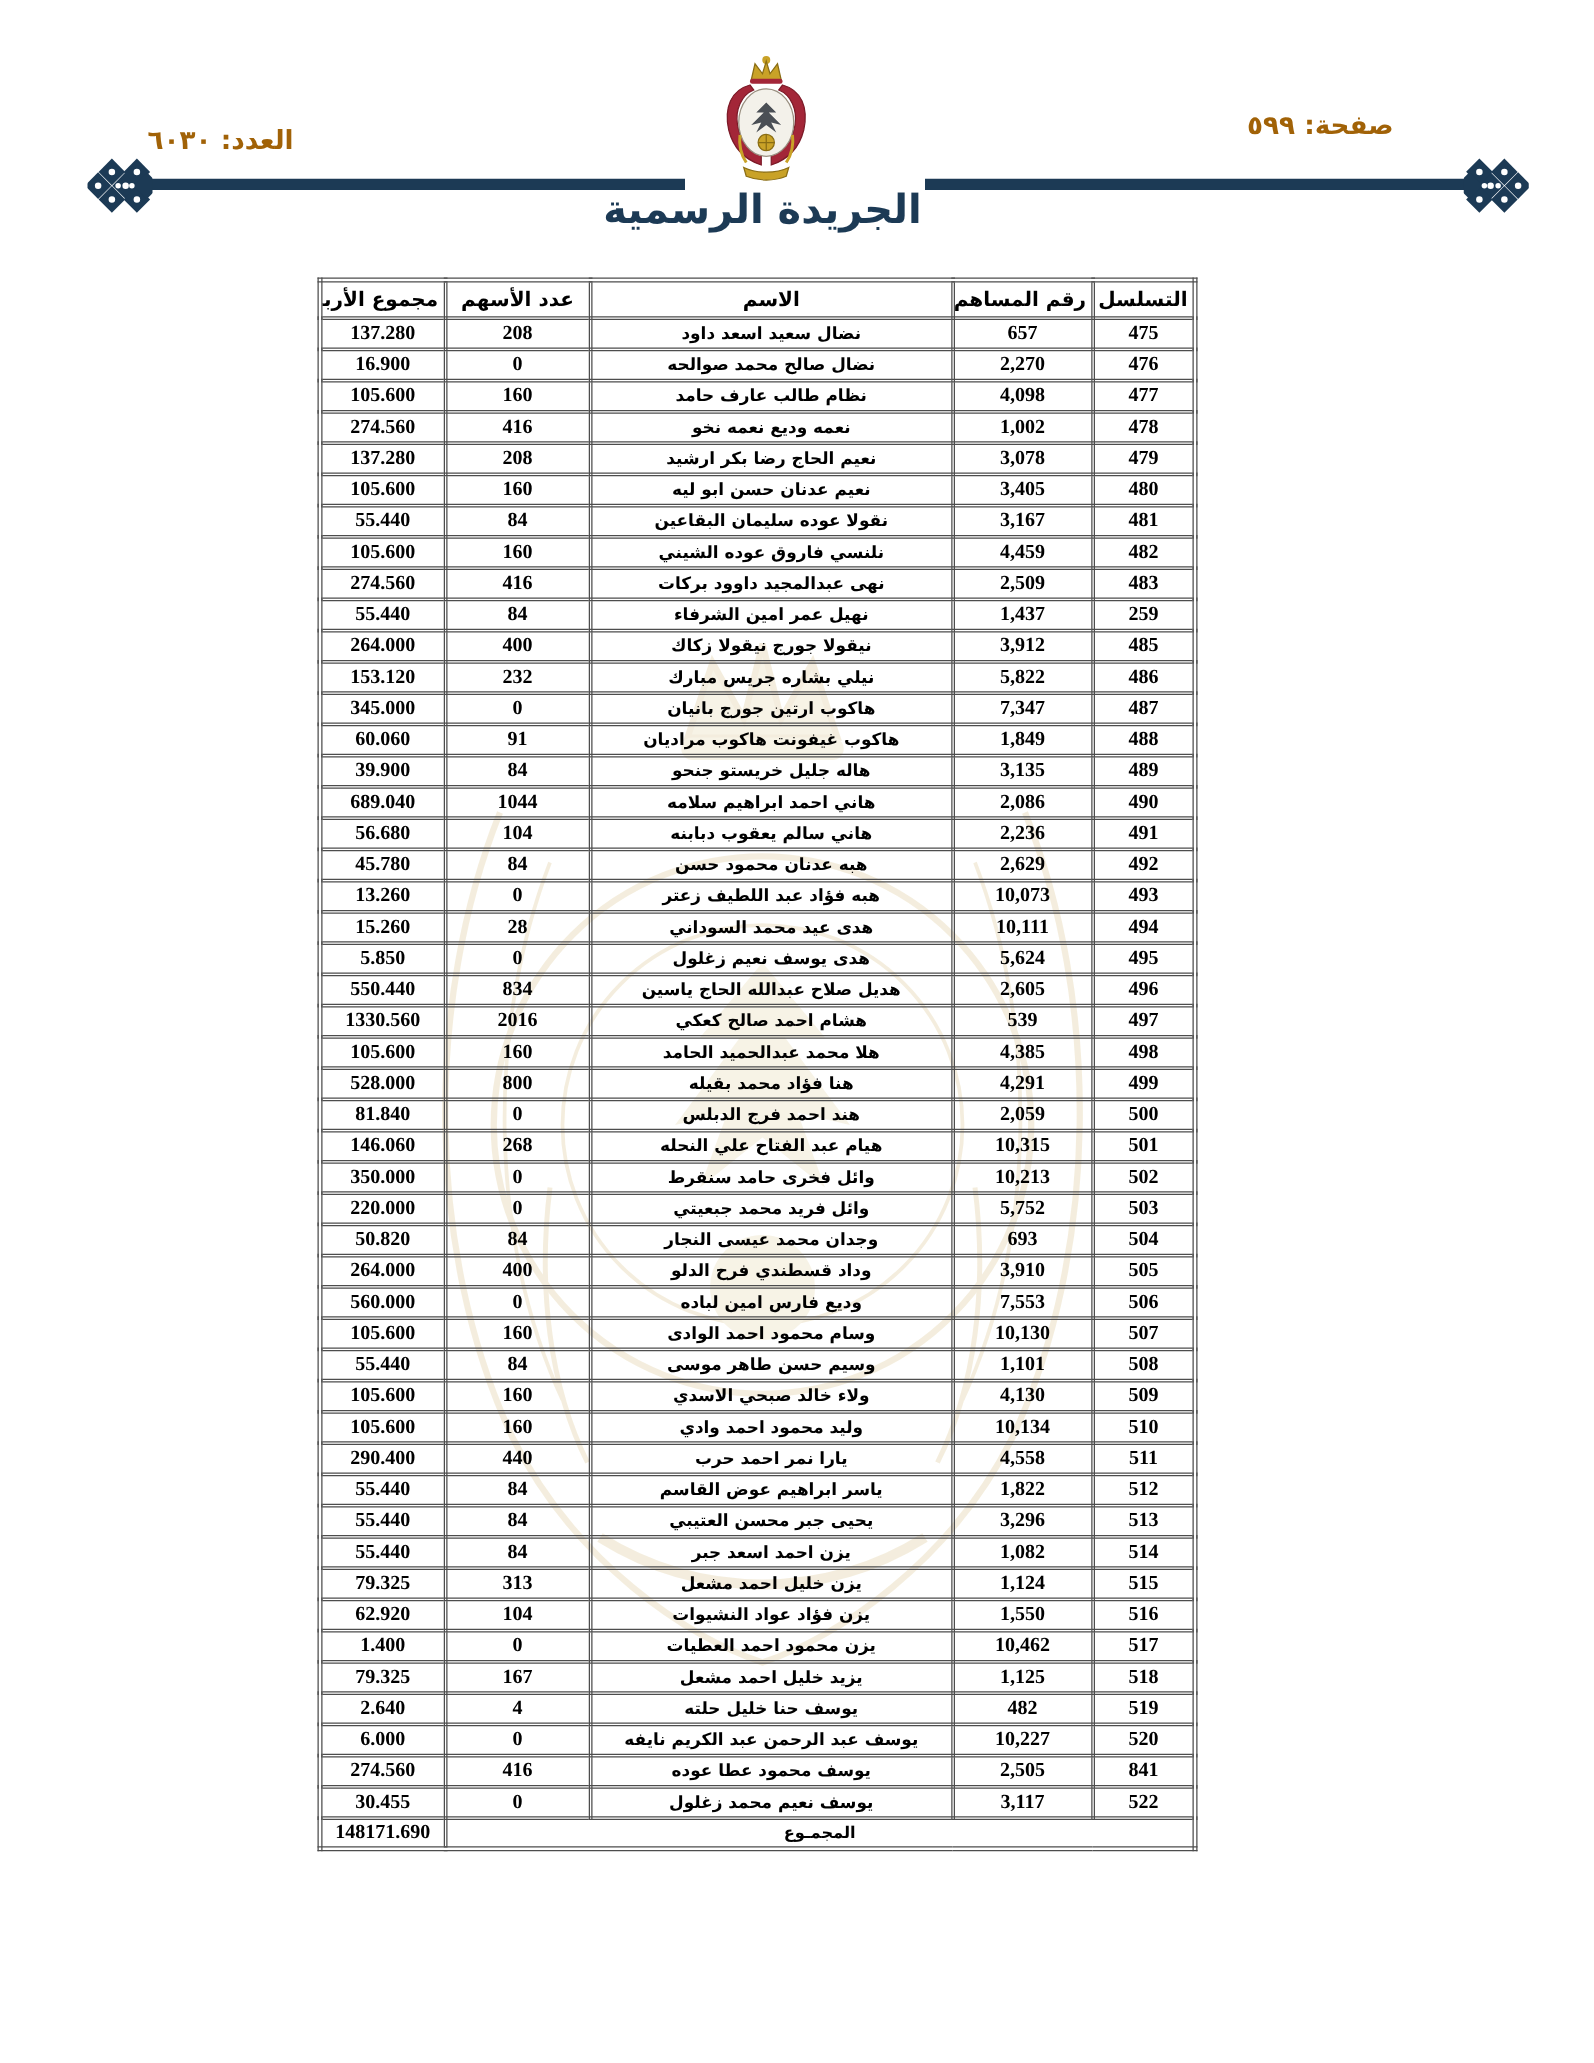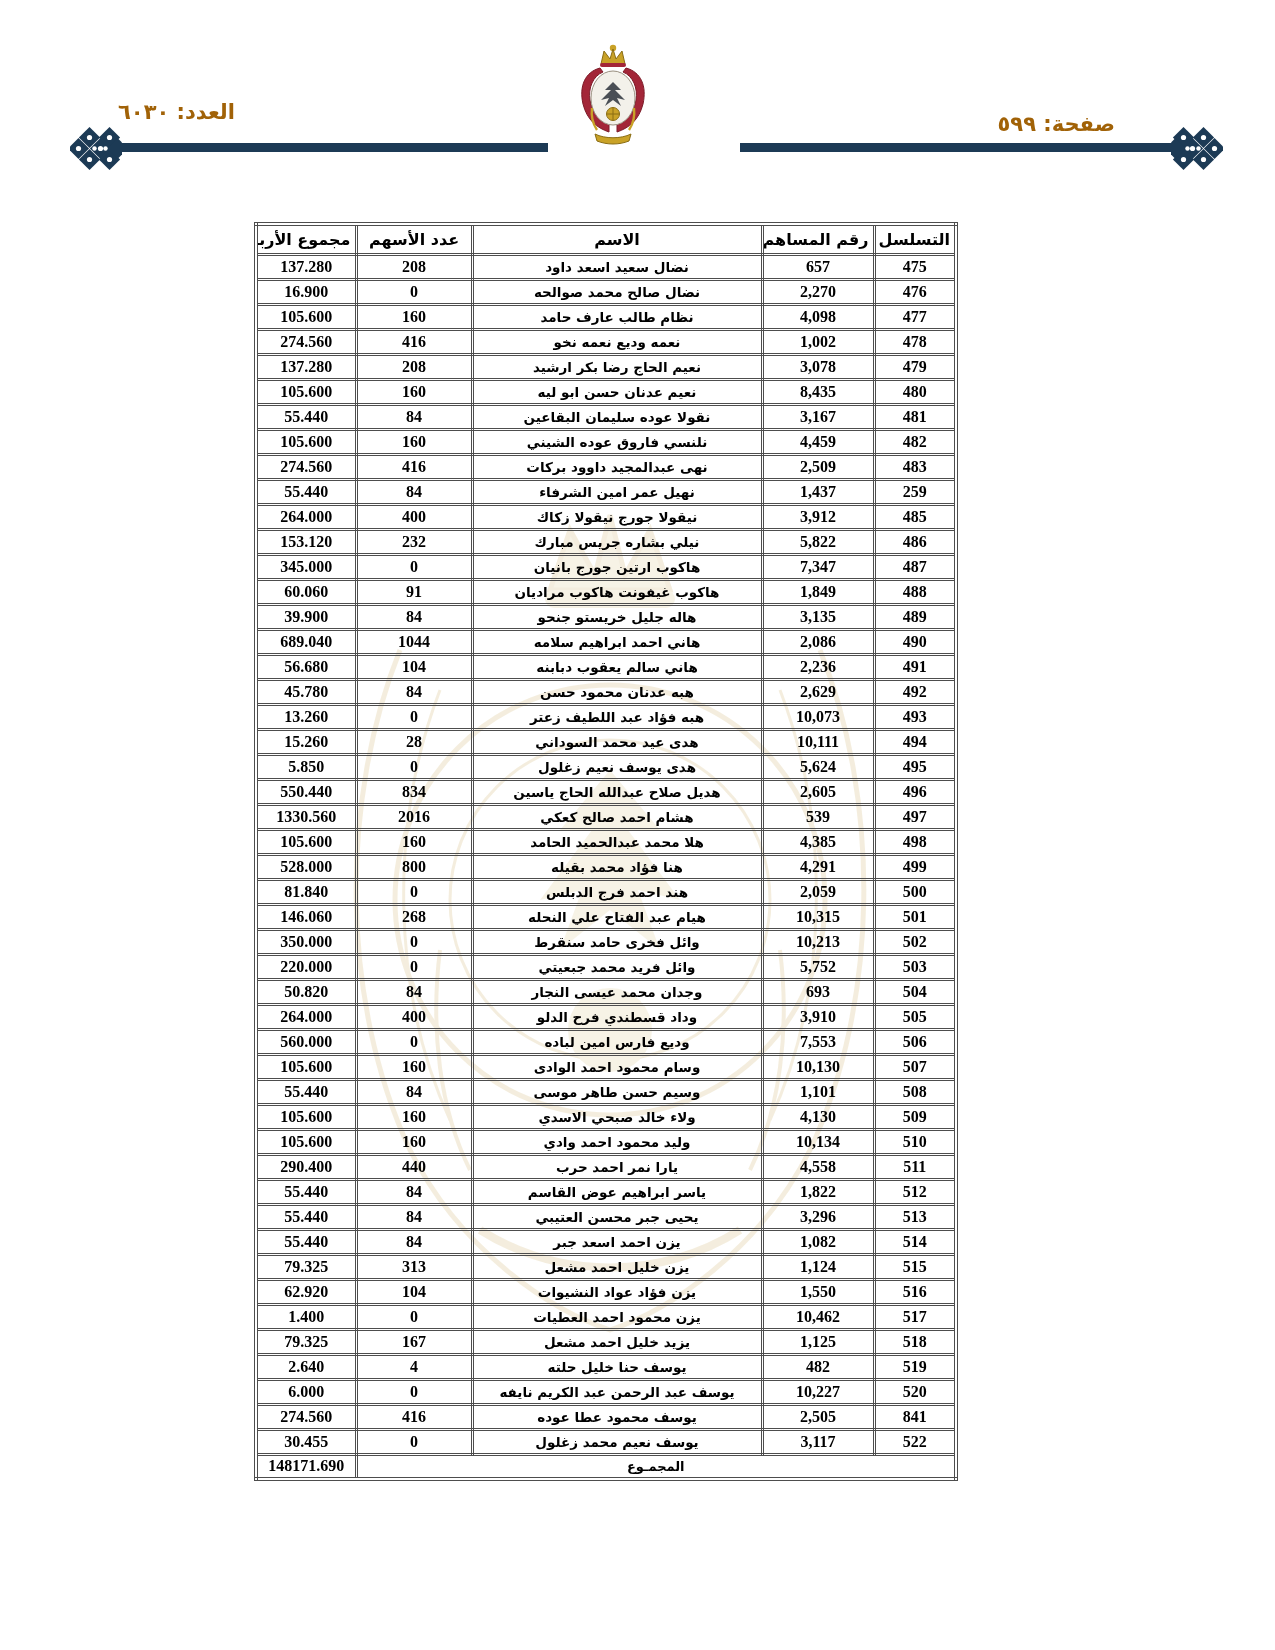--- a/index.html
+++ b/index.html
@@ -13,21 +13,21 @@
     direction:rtl;
   }
   
   .hdr-text {
     position:absolute;
     color:#a16207;
     font-weight:bold;
     font-size:21px;
     white-space:nowrap;
   }
-  .page-num  { top:88px;  right:160px;margin-top:24px; }
+  .page-num  { top:88px;  right:160px; }
   .issue-num { top:100px; left:118px; }
   .gazette-title {
     position:absolute;
     top:148px; left:0; right:55px;
     text-align:center;
     color:#1c3a55;
     font-weight:bold;
     font-size:32px;
     letter-spacing:1px;
   }
@@ -176,20 +176,21 @@
       <circle cx="46" cy="72" r="6.5" fill="#c9a227" stroke="#8a6d14" stroke-width="1"></circle>
       <path d="M39.5 72 H52.5 M46 65.5 V78.5" stroke="#8a6d14" stroke-width="1"></path>
 
       <path d="M28 92 C38 97 54 97 64 92 L62 99 C52 103 40 103 30 99 Z" fill="#c9a227" stroke="#8a6d14" stroke-width="1"></path>
 
       <path d="M30 88 C26 82 24 74 25 66" stroke="#c9a227" stroke-width="2.4" fill="none"></path>
       <path d="M62 88 C66 82 68 74 67 66" stroke="#c9a227" stroke-width="2.4" fill="none"></path>
     </svg>
   </span>
 
+  <div class="gazette-title">الجريدة الرسمية</div>
 
   <span class="watermark">
     <svg width="560" height="880" viewBox="0 0 560 880">
       <g stroke="#c9ab5e" fill="none" stroke-width="5">
         <path d="M220 120 L240 60 L265 105 L280 45 L295 105 L320 60 L340 120 Z" fill="#d8c488"></path>
         <rect x="215" y="120" width="130" height="18" rx="9" fill="#d8c488" stroke="none"></rect>
         <circle cx="280" cy="430" r="215"></circle>
         <circle cx="280" cy="430" r="160" stroke-width="3"></circle>
         <path d="M70 180 C10 330 10 530 80 680 C130 780 220 840 280 860 C340 840 430 780 480 680 C550 530 550 330 490 180"></path>
         <path d="M110 220 C60 350 60 520 120 650" stroke-width="3"></path>
@@ -251,21 +252,21 @@
         </tr>
         <tr>
           <td class="num">479</td>
           <td class="num">3,078</td>
           <td class="name-ar">نعيم الحاج رضا بكر ارشيد</td>
           <td class="num">208</td>
           <td class="num">137.280</td>
         </tr>
         <tr>
           <td class="num">480</td>
-          <td class="num">8,435</td>
+          <td class="num">3,405</td>
           <td class="name-ar">نعيم عدنان حسن ابو ليه</td>
           <td class="num">160</td>
           <td class="num">105.600</td>
         </tr>
         <tr>
           <td class="num">481</td>
           <td class="num">3,167</td>
           <td class="name-ar">نقولا عوده سليمان البقاعين</td>
           <td class="num">84</td>
           <td class="num">55.440</td>

